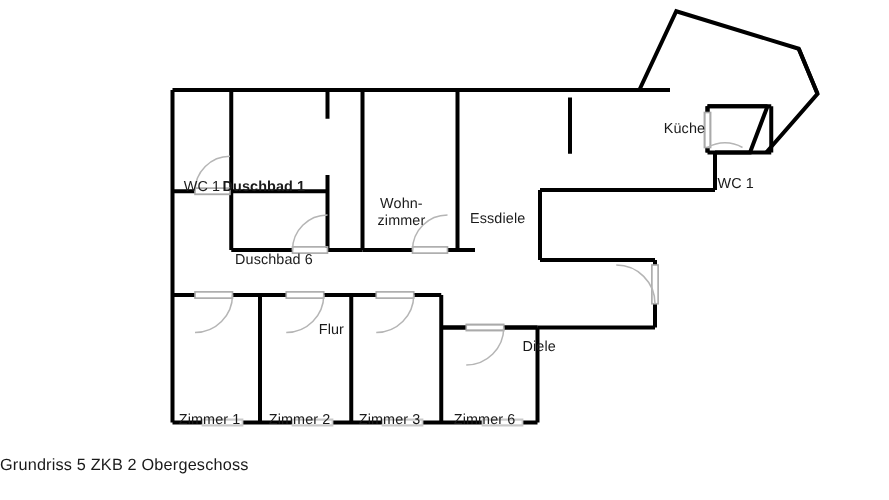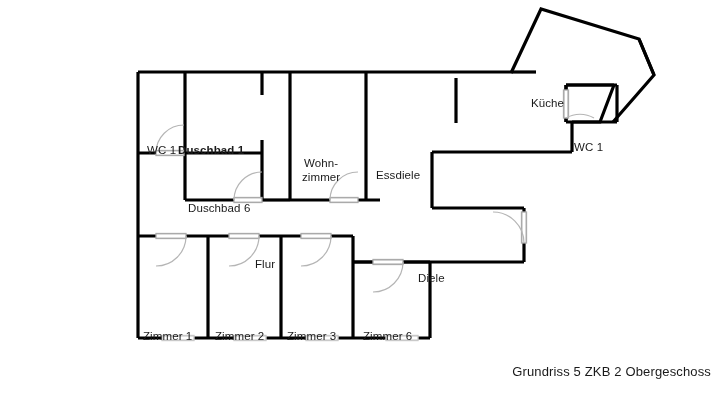--- a/index.html
+++ b/index.html
@@ -64,21 +64,21 @@
     margin-top: 44px;
   }
   .room-label.two-line {
     text-align: left;
   }
   #caption {
     position: absolute;
     left: 0;
     top: 364px;
     width: 711px;
-    text-align: right;
+    text-align: left;
     font-family: "Liberation Sans", sans-serif;
     font-size: 13px;
     color: #1a1a1a;
     letter-spacing: 0.15px;
   }
 </style>
 </head>
 <body>
 
 <div id="plan-root">

